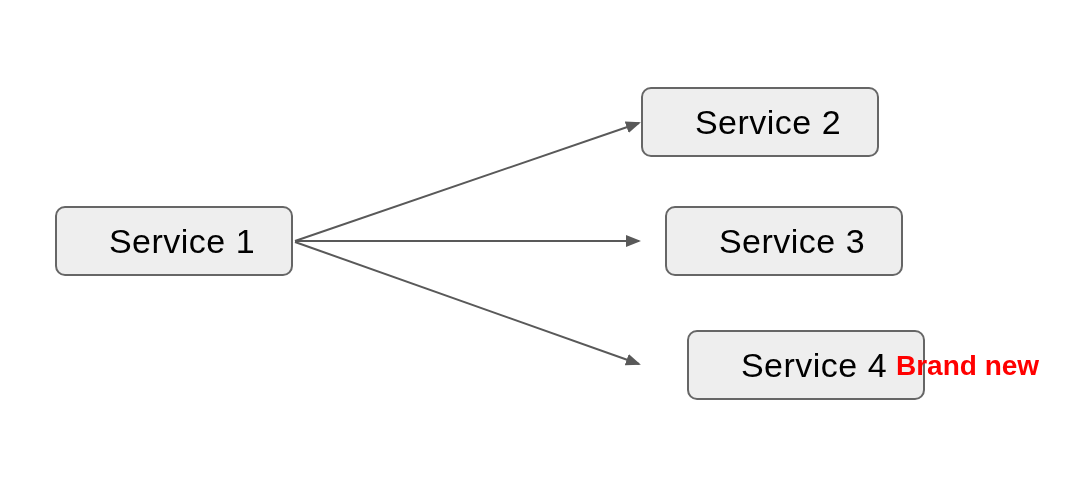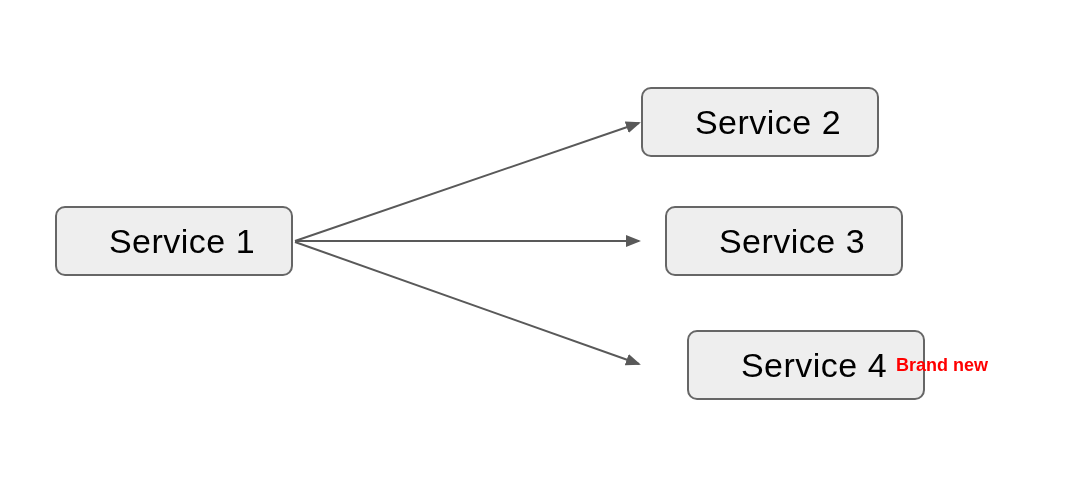--- a/index.html
+++ b/index.html
@@ -39,21 +39,21 @@
     padding-left: 16px;
   }
   .node-service-1 { left: 55px;  top: 206px; }
   .node-service-2 { left: 641px; top: 87px;  }
   .node-service-3 { left: 641px; top: 206px; margin-left: 24px; }
   .node-service-4 { left: 641px; top: 330px; margin-left: 46px; }
   .annotation {
     position: absolute;
     left: 896px;
     top: 352px;
-    font-size: 18px;
+    font-size: 28px;
     font-weight: bold;
     color: #ff0000;
     white-space: nowrap;
     line-height: 27px;
   }
 </style>
 </head>
 <body>
 
 <div class="canvas">

